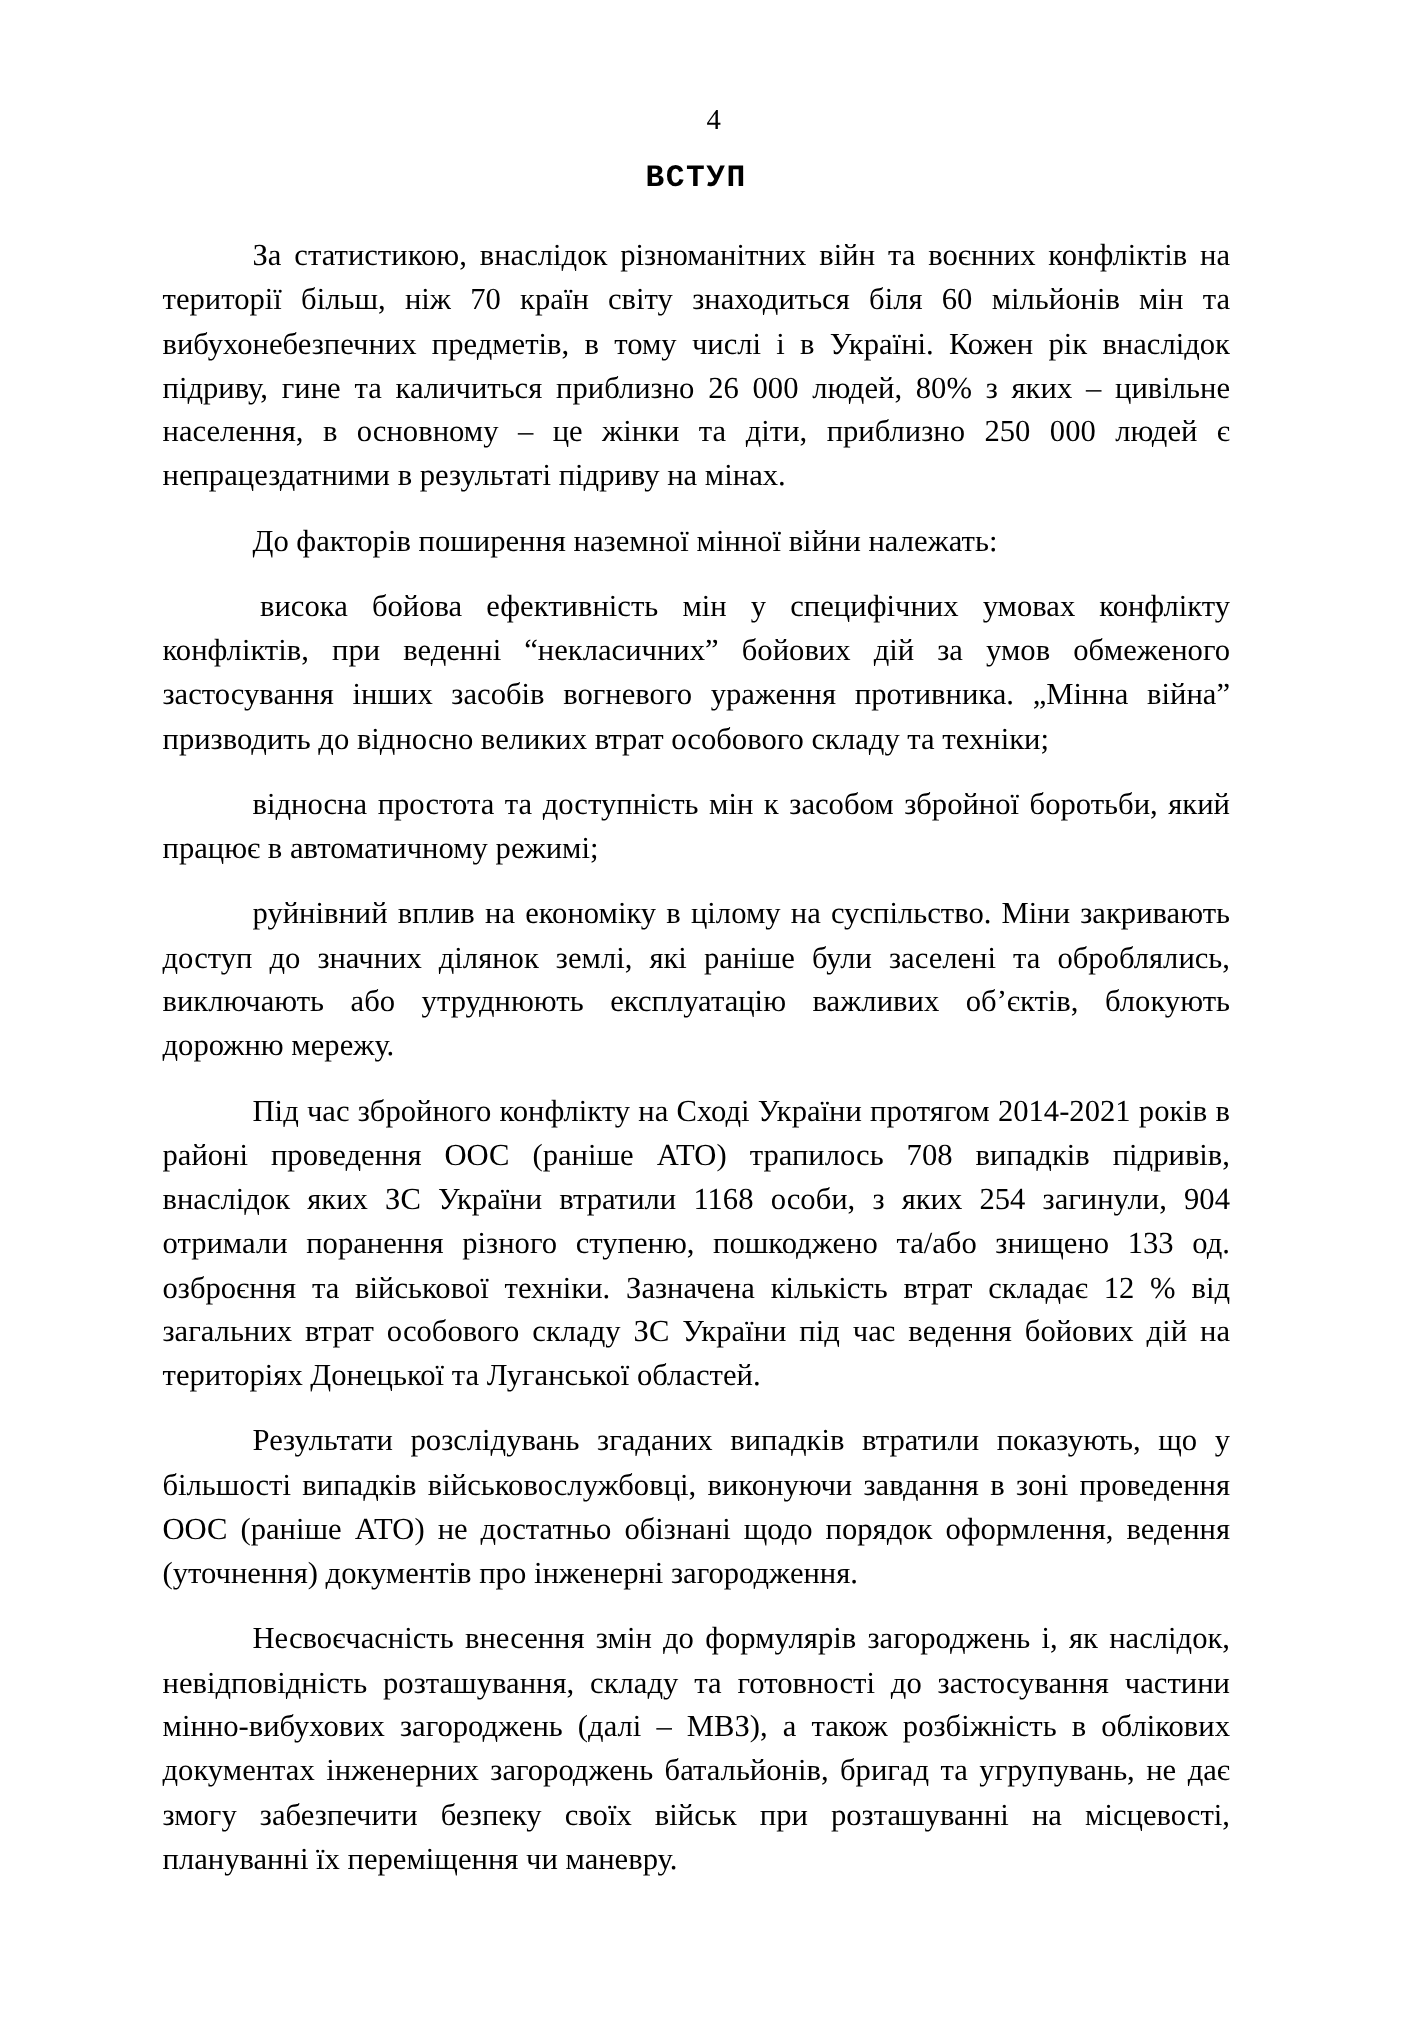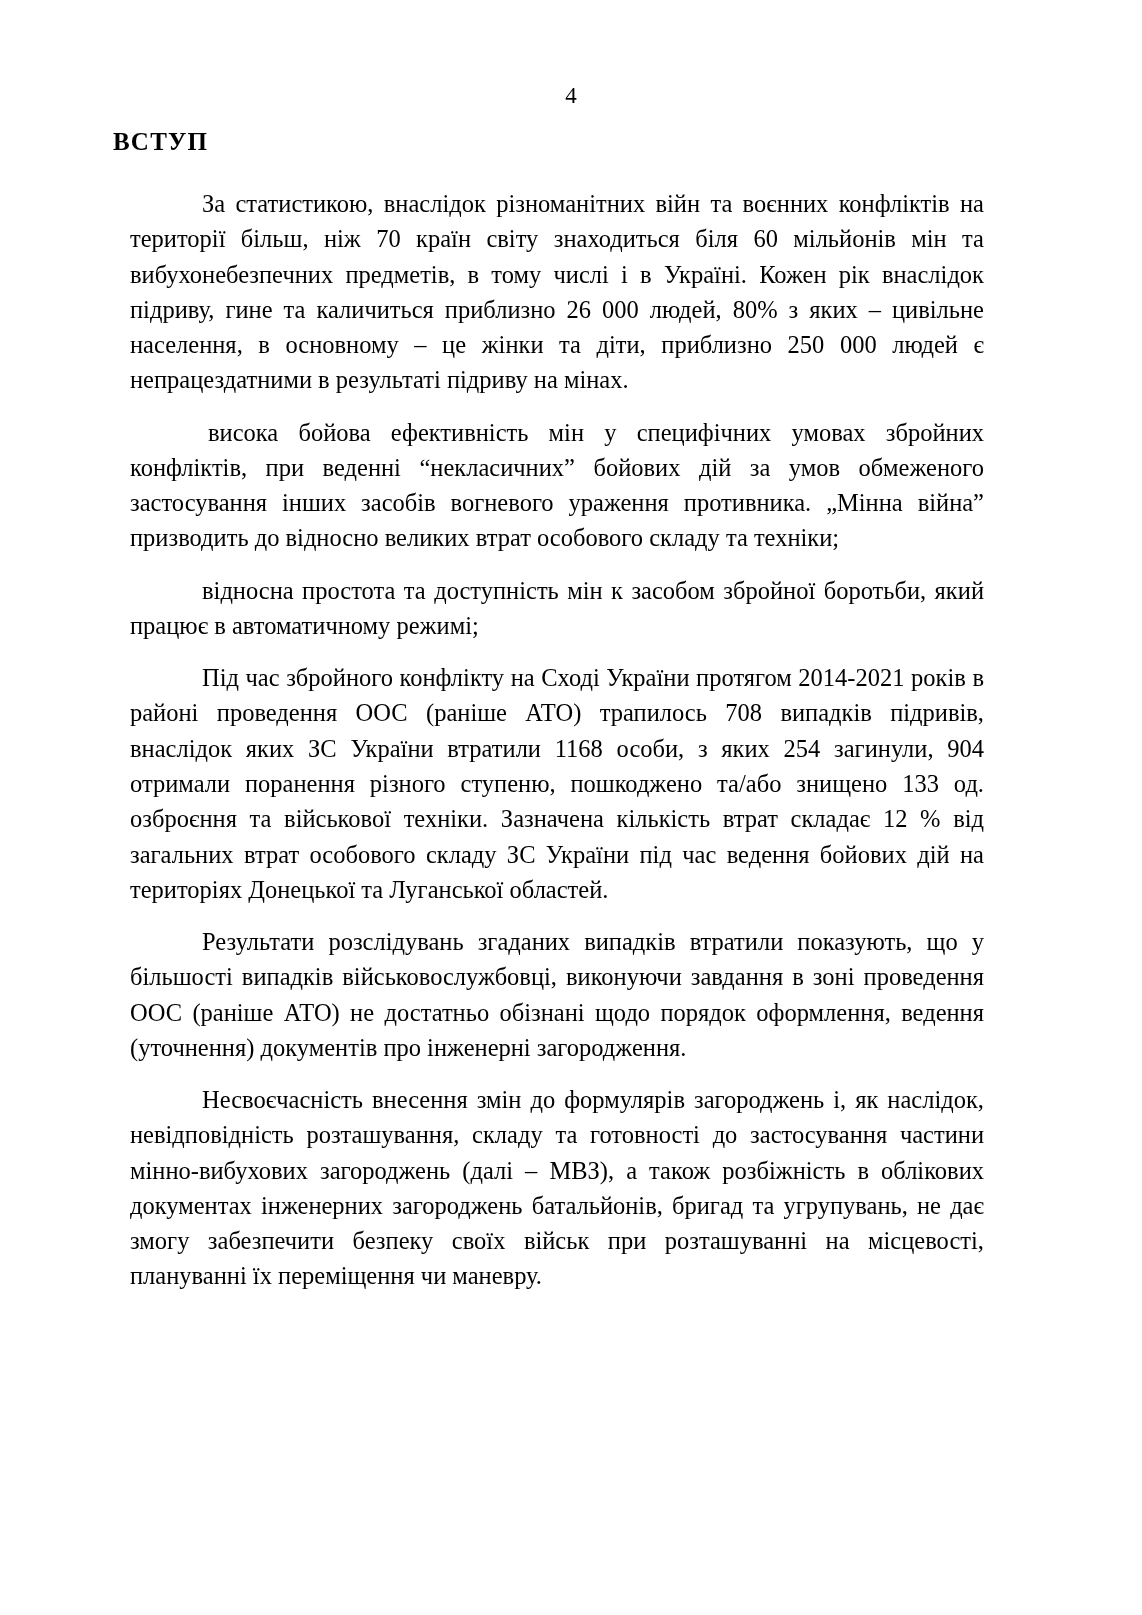--- a/index.html
+++ b/index.html
@@ -28,24 +28,26 @@
     font-size: 23px;
     line-height: 1;
   }
   .content {
     position: absolute;
     left: 113px;
     top: 128px;
     width: 888px;
   }
   .doc-title {
+    text-align: center;
     font-size: 25px;
     font-weight: bold;
     letter-spacing: 1.2px;
     margin: 0 0 30px 0;
+    font-family: Liberation Mono, monospace;
   }
   p.body-par {
     margin: 17px;
     font-size: 24.5px;
     line-height: 1.44;
     text-align: justify;
     text-indent: 72px;
     hyphens: none;
   }
   p.body-par.indent-small {
@@ -57,20 +59,22 @@
 
 <div class="page">
 
   <div class="page-number">4</div>
 
   <div class="content">
 
     <h1 class="doc-title">ВСТУП</h1>
 
     <p class="body-par">За статистикою, внаслідок різноманітних війн та воєнних конфліктів на території більш, ніж 70 країн світу знаходиться біля 60 мільйонів мін та вибухонебезпечних предметів, в тому числі і в Україні. Кожен рік внаслідок підриву, гине та каличиться приблизно 26 000 людей, 80% з яких – цивільне населення, в основному – це жінки та діти, приблизно 250 000 людей є непрацездатними в результаті підриву на мінах.</p>
-    <p class="body-par indent-small"> висока бойова ефективність мін у специфічних умовах збройних конфліктів, при веденні “некласичних” бойових дій за умов обмеженого застосування інших засобів вогневого ураження противника. „Мінна війна” призводить до відносно великих втрат особового складу та техніки;</p>
+    <p class="body-par">До факторів поширення наземної мінної війни належать:</p>
+    <p class="body-par indent-small"> висока бойова ефективність мін у специфічних умовах конфлікту конфліктів, при веденні “некласичних” бойових дій за умов обмеженого застосування інших засобів вогневого ураження противника. „Мінна війна” призводить до відносно великих втрат особового складу та техніки;</p>
     <p class="body-par">відносна простота та доступність мін к засобом збройної боротьби, який працює в автоматичному режимі;</p>
+    <p class="body-par">руйнівний вплив на економіку в цілому на суспільство. Міни закривають доступ до значних ділянок землі, які раніше були заселені та оброблялись, виключають або утруднюють експлуатацію важливих об’єктів, блокують дорожню мережу.</p>
     <p class="body-par">Під час збройного конфлікту на Сході України протягом 2014-2021 років в районі проведення ООС (раніше АТО) трапилось 708 випадків підривів, внаслідок яких ЗС України втратили 1168 особи, з яких 254 загинули, 904 отримали поранення різного ступеню, пошкоджено та/або знищено 133 од. озброєння та військової техніки. Зазначена кількість втрат складає 12 % від загальних втрат особового складу ЗС України під час ведення бойових дій на територіях Донецької та Луганської областей.</p>
     <p class="body-par">Результати розслідувань згаданих випадків втратили показують, що у більшості випадків військовослужбовці, виконуючи завдання в зоні проведення ООС (раніше АТО) не достатньо обізнані щодо порядок оформлення, ведення (уточнення)  документів про інженерні загородження.</p>
     <p class="body-par">Несвоєчасність внесення змін до формулярів загороджень і, як наслідок, невідповідність розташування, складу та готовності до застосування частини мінно-вибухових загороджень (далі – МВЗ), а також розбіжність в облікових документах інженерних загороджень батальйонів, бригад та угрупувань,  не дає змогу забезпечити безпеку своїх військ при розташуванні на місцевості, плануванні їх переміщення чи маневру.</p>
 
   </div>
 </div>
 
 </body></html>

